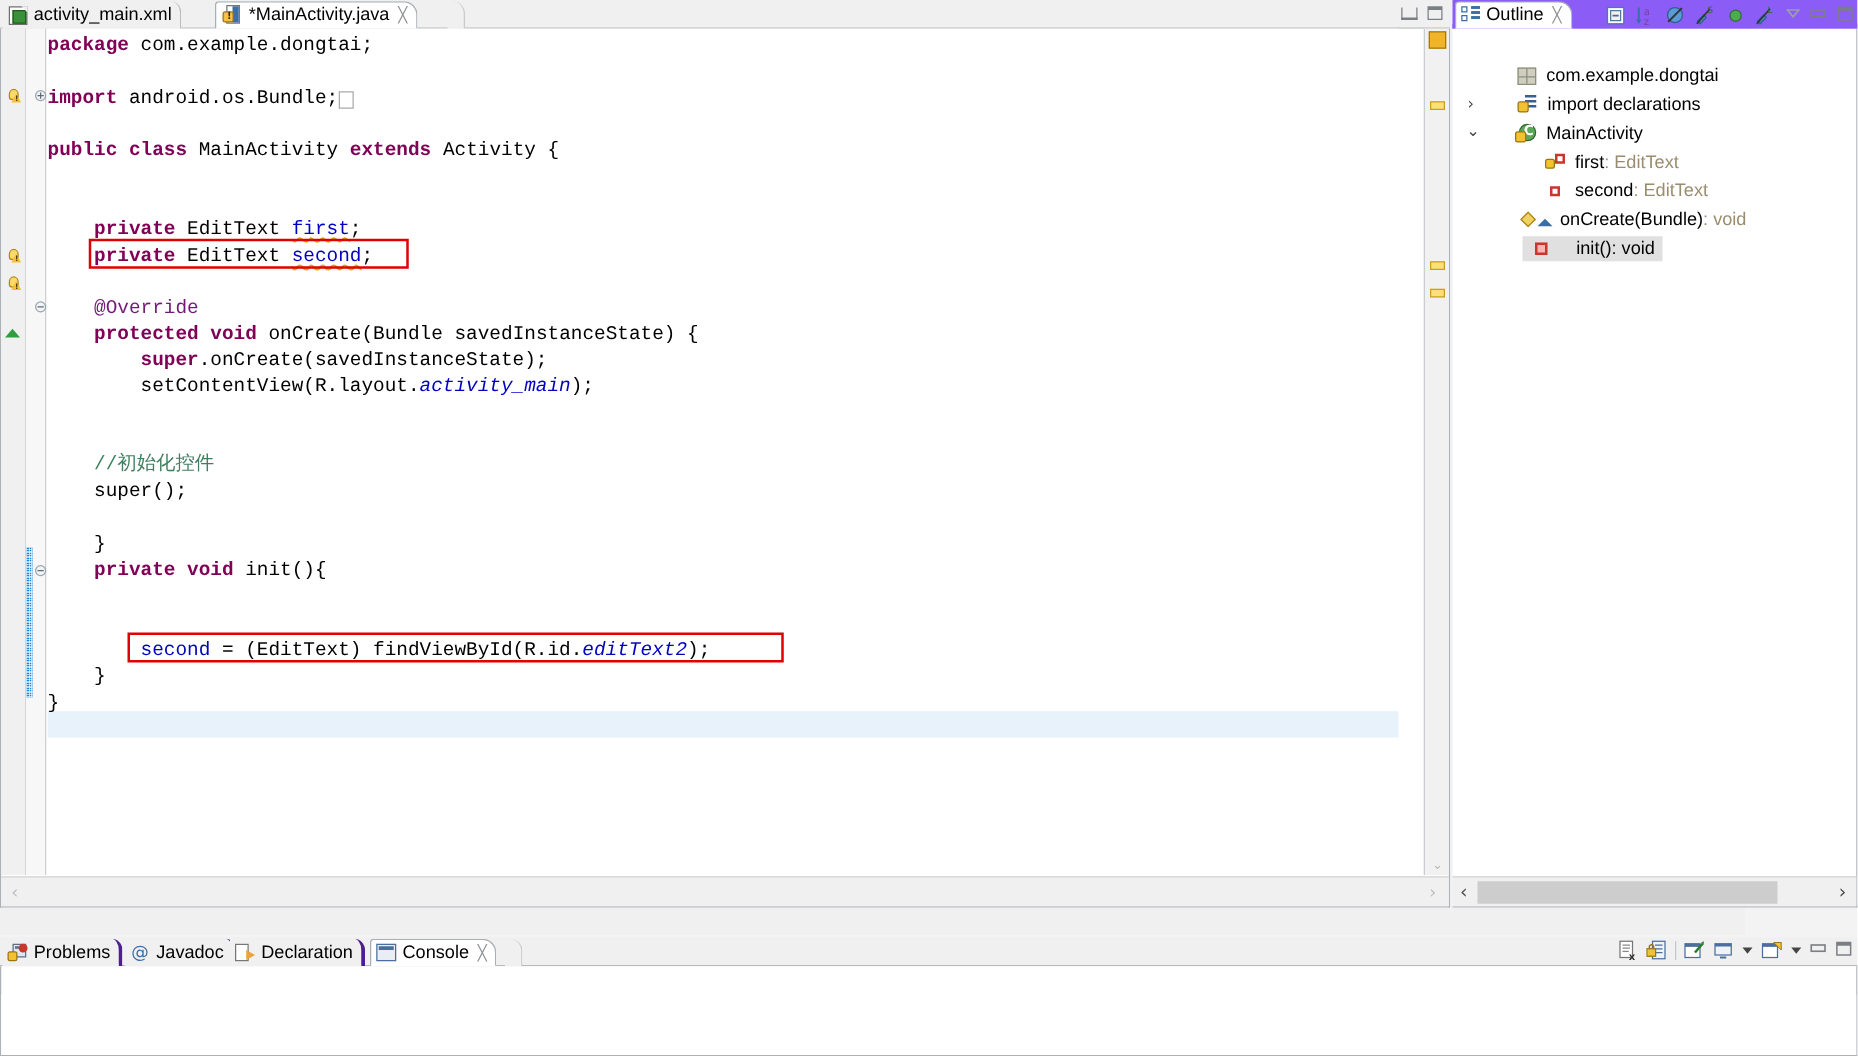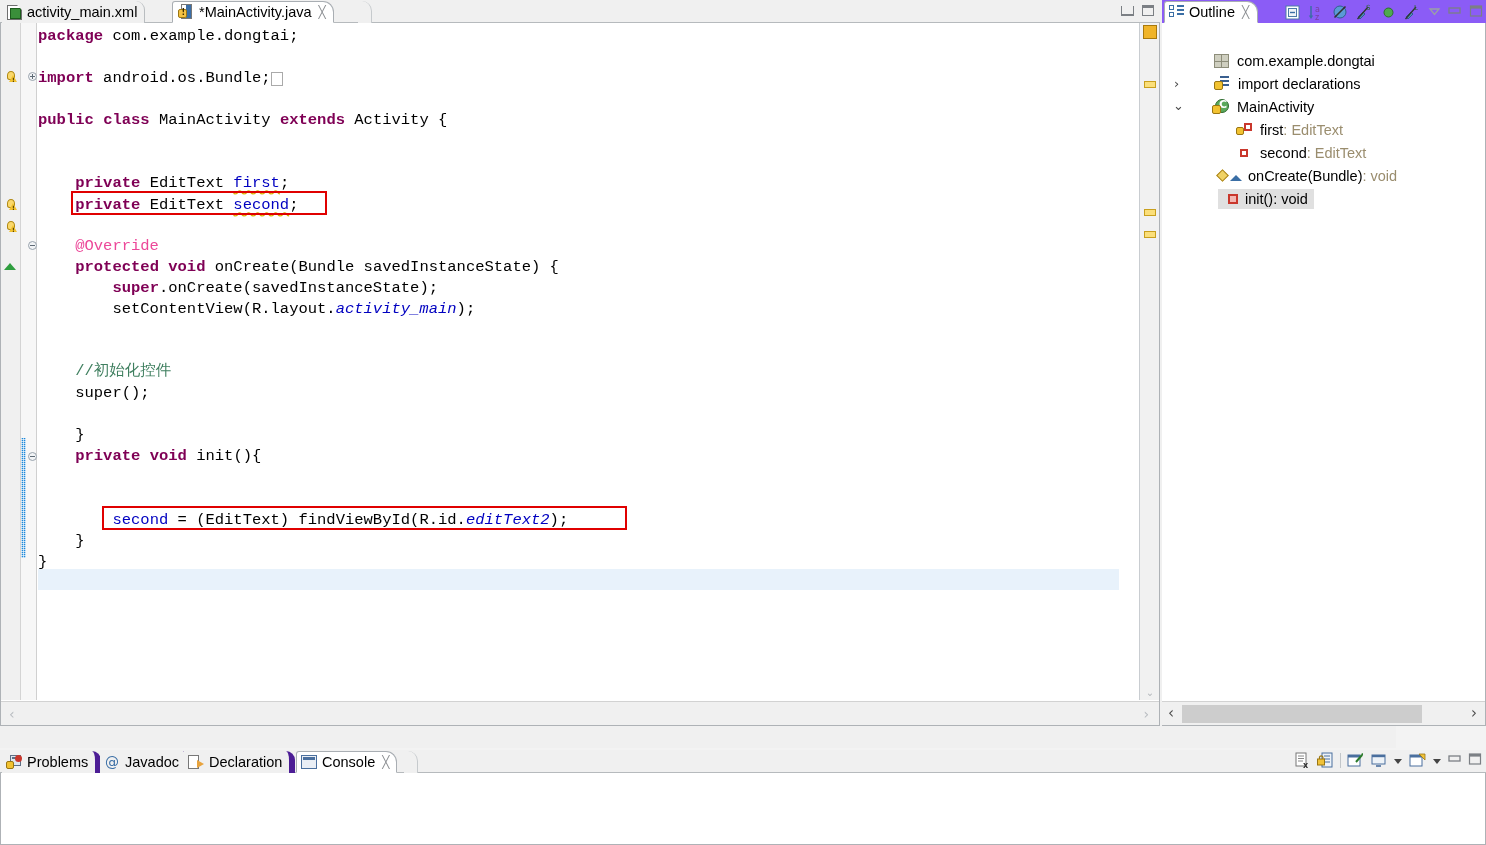--- a/index.html
+++ b/index.html
@@ -211,21 +211,21 @@
   .cl {
     position: absolute; left: 0;
     height: 21.2px; line-height: 21.2px;
     white-space: pre;
     font-family: "Liberation Mono", "DejaVu Sans Mono", monospace;
     font-size: 15.5px;
     color: #000000;
   }
   .kw  { color: #7f0055; font-weight: bold; }
   .cmt { color: #3f7f5f; }
-  .ann { color: #ec4899; }
+  .ann { color: #701a75; }
   .fld { color: #0000c0; }
   .fldu { color: #0000c0; text-decoration: underline; }
   .sfld{ color: #0000c0; font-style: italic; }
   .squig {
     text-decoration: underline;
     text-decoration-style: wavy;
     text-decoration-color: #d8b000;
     text-underline-offset: 2px;
   }
   .curline {
@@ -406,21 +406,21 @@
     position: absolute; left: 0; top: 0;
     width: 1486px; height: 23px;
     border-bottom: 1px solid #b6babd;
   }
   .btab {
     position: absolute; top: 1px; height: 22px;
     display: flex; align-items: center;
     font-size: 14.5px; color: #000;
     padding: 0 7px 0 4px; white-space: nowrap;
   }
-  .btab.inactive { background:#f0f0f0; border-right:6px solid #4c1d95; border-top-right-radius:9px; }
+  .btab.inactive { background:#f0f0f0; border-right:3px solid #4c1d95; border-top-right-radius:9px; }
   .btab.active {
     background:#ffffff; border:1px solid #a9aeb3; border-bottom-color:#ffffff;
     border-top-left-radius:3px; border-top-right-radius:11px; z-index:3;
   }
   .btab .lbl { margin-left: 5px; }
   .btab .closex { margin-left:7px; font-size:12px; color:#8c8f93; font-family:"DejaVu Sans", sans-serif; }
 
   .ic-problems { position:relative; width:16px; height:15px; }
   .ic-problems .p1 { position:absolute; left:4px; top:0; width:11px; height:11px; background:#dfe6ef; border:1px solid #5e6f85; }
   .ic-problems .p2 { position:absolute; left:6px; top:2px; width:7px; height:2px; background:#5e6f85; }
@@ -685,21 +685,21 @@
         </span>
         <span class="txt" style="margin-left:2px;">onCreate(Bundle)</span>
         <span class="type"> : void</span>
       </div>
 
       <div class="ol-row selected" style="top:164px; left:0;">
         <span class="hl" style="display:flex;align-items:center;margin-left:56px;">
           <span class="ic-method2" style="margin-left:4px;">
             <span class="sq"></span>
           </span>
-          <span class="txt" style="margin-left:4px;">init()</span>
+          <span class="txt" style="margin-left:20px;">init()</span>
           <span class="txt"> : void</span>
         </span>
       </div>
 
       <div id="outline-hscroll">
         <span class="arrow l">‹</span>
         <span class="thumb"></span>
         <span class="arrow r">›</span>
       </div>
     </div>

